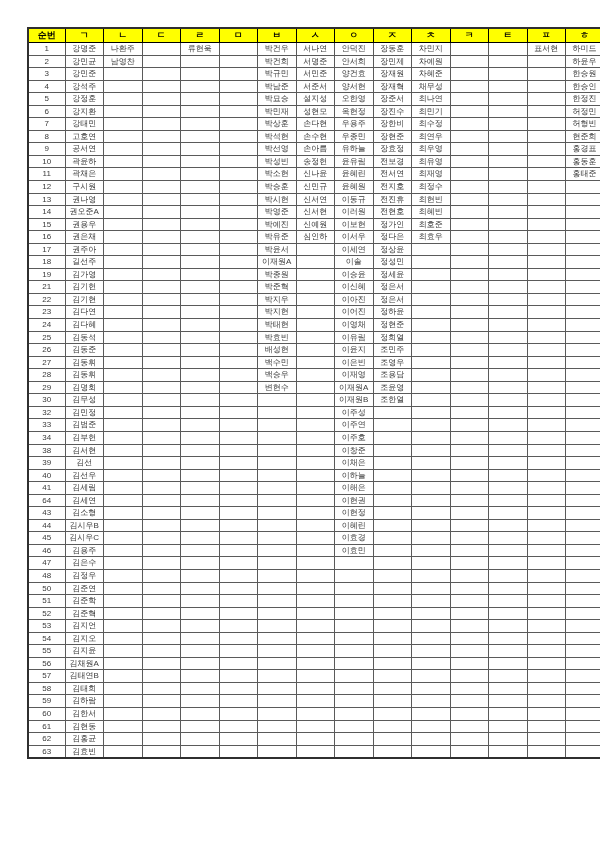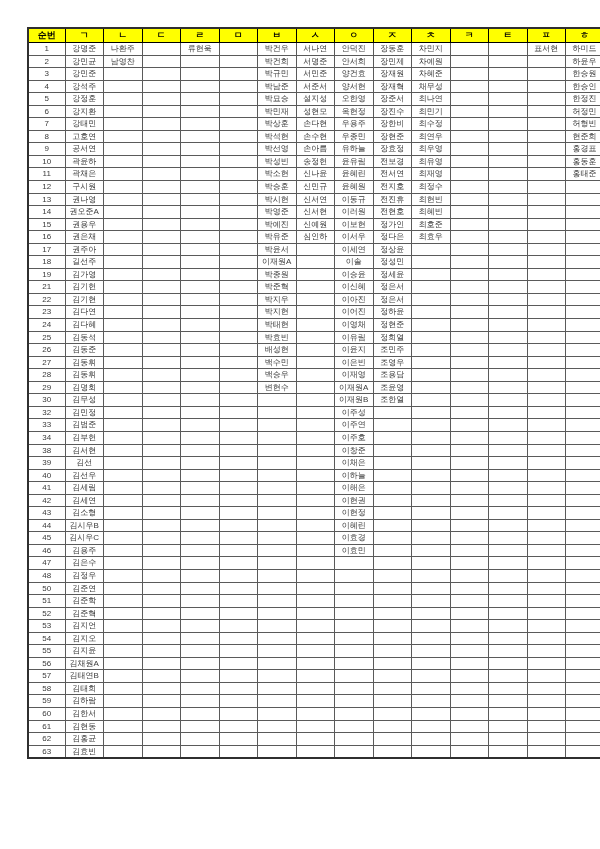--- a/index.html
+++ b/index.html
@@ -677,21 +677,21 @@
           <td></td>
           <td>이해은</td>
           <td></td>
           <td></td>
           <td></td>
           <td></td>
           <td></td>
           <td></td>
         </tr>
         <tr>
-          <td>42</td>
+          <td>64</td>
           <td>김세연</td>
           <td></td>
           <td></td>
           <td></td>
           <td></td>
           <td></td>
           <td></td>
           <td>이현권</td>
           <td></td>
           <td></td>

